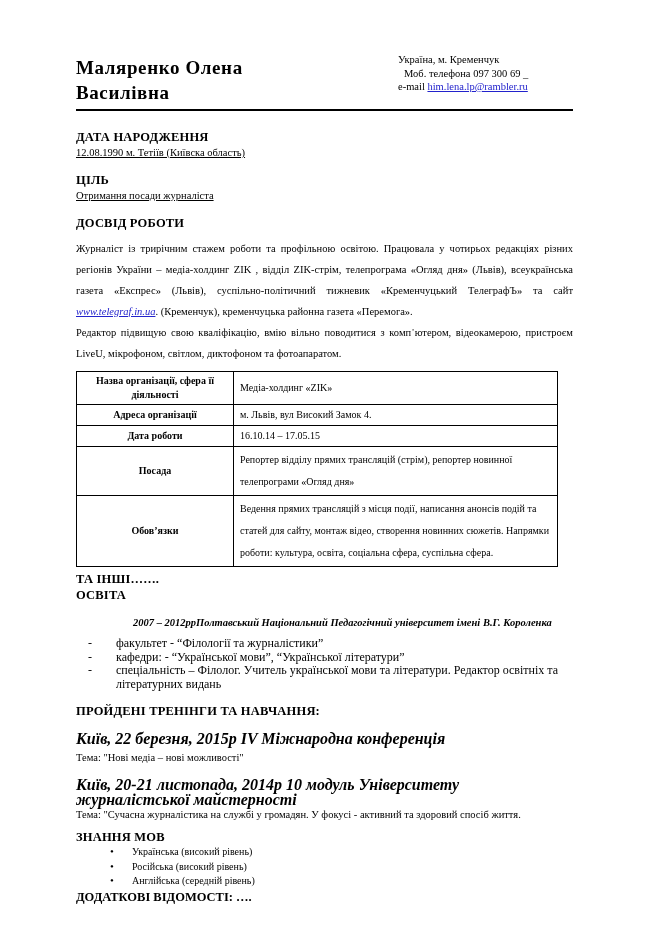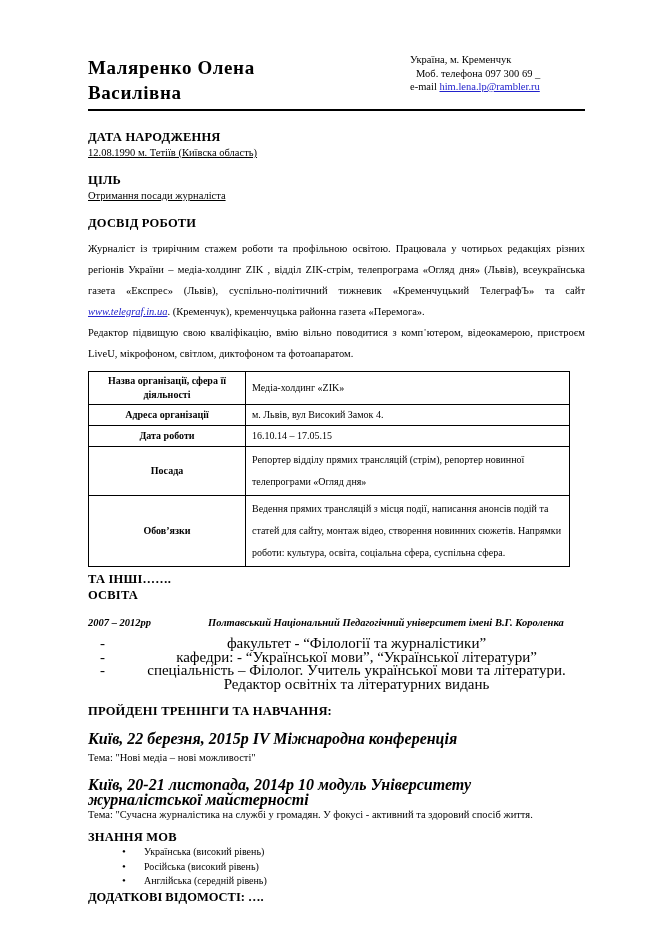--- a/index.html
+++ b/index.html
@@ -18,21 +18,21 @@
   .page {
     position: relative;
     width: 670px;
     height: 944px;
     background: #ffffff;
     box-sizing: border-box;
     padding: 0;
   }
   .content {
     position: absolute;
-    left: 88px;
+    left: 76px;
     top: 50px;
     width: 497px;
   }
 
   
   .header {
     display: flex;
     align-items: flex-start;
     justify-content: space-between;
     width: 100%;
@@ -127,30 +127,29 @@
   table.exp-table td.val.single { line-height: 16px; }
 
   
   .edu-row {
     font-size: 10.5px;
     font-style: italic;
     font-weight: bold;
     display: flex;
     line-height: 15px;
   }
-  .edu-years { width: 120px; flex: 0 0 120px; }
+  .edu-years { width: 120px; flex: 0 0 120px; text-align: right; }
   .edu-univ  { flex: 1; }
 
   ul.dash-list {
     list-style: none;
     margin: 0;
     padding: 0 0 0 12px;
-    font-size: 15px;
+    font-size: 12px;
     line-height: 13.5px;
-    text-align: center;
   }
   ul.dash-list li {
     position: relative;
     padding-left: 28px;
     margin: 0;
   }
   ul.dash-list li::before {
     content: "-";
     position: absolute;
     left: 0;

